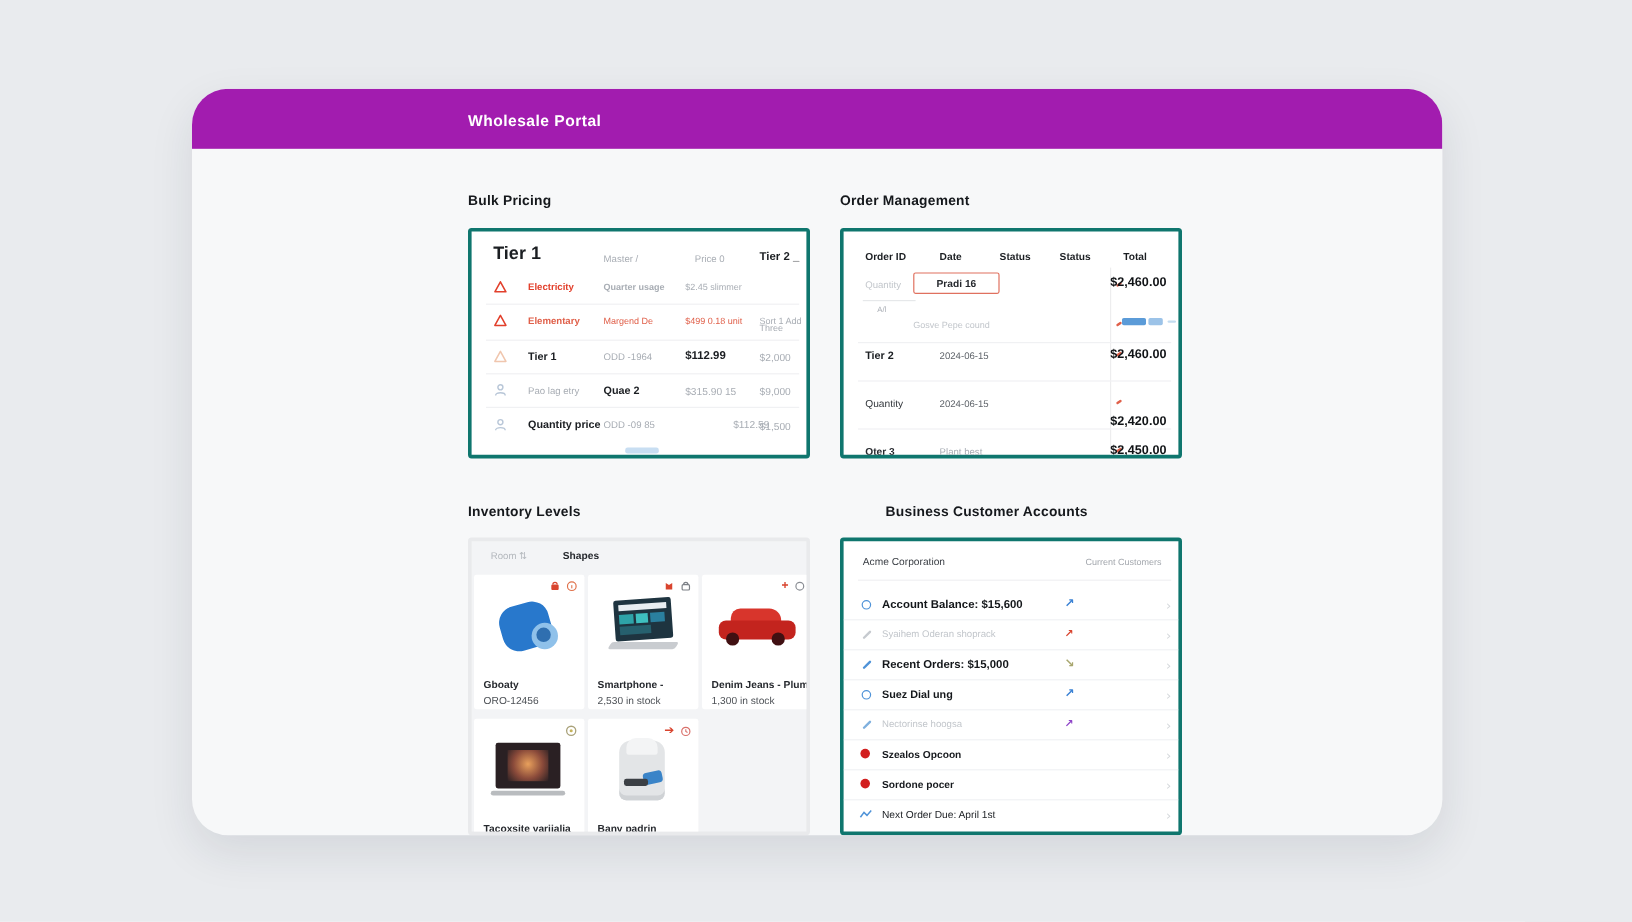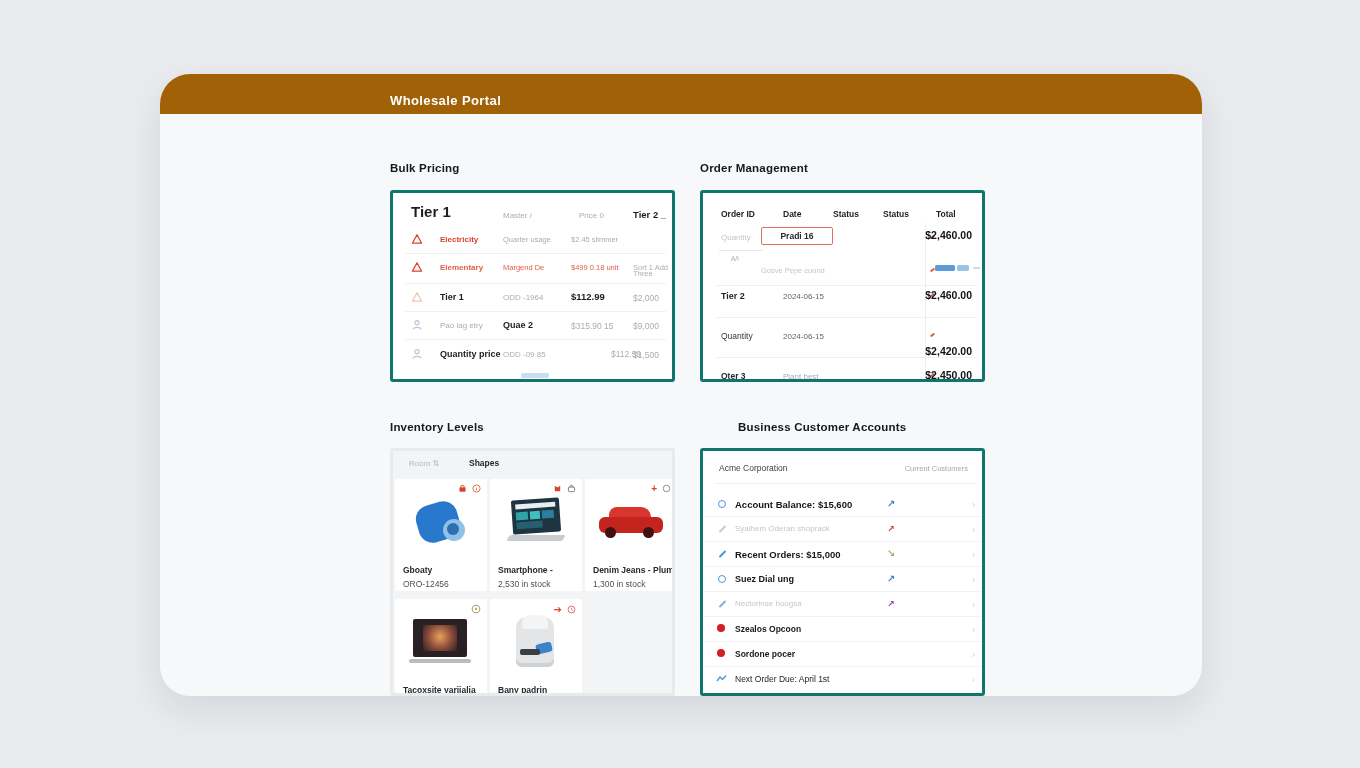--- a/index.html
+++ b/index.html
@@ -1,21 +1,21 @@
 <!DOCTYPE html>
 <html><head>
 <meta charset="utf-8">
 <style>
   html,body{margin:0;padding:0;}
   body{font-family:"Liberation Sans","DejaVu Sans",sans-serif;background:#e9ebee;}
   .stage{position:relative;width:1360px;height:768px;background:#e9ebee;overflow:hidden;}
   .abs{position:absolute;}
   .app-card{position:absolute;left:160px;top:74px;width:1042px;height:622px;background:#f7f8f9;
     border-radius:30px;box-shadow:0 14px 36px rgba(30,40,60,.10);overflow:hidden;}
-  .topbar{position:absolute;left:0;top:0;width:100%;height:40px;background:#a16207;}
+  .topbar{position:absolute;left:0;top:0;width:100%;height:50px;background:#a21caf;}
   .app-title{position:absolute;left:230px;top:19px;color:#fff;font-size:13px;font-weight:bold;letter-spacing:.4px;}
   .sec-title{position:absolute;font-size:11.5px;font-weight:bold;color:#15181c;letter-spacing:.2px;}
   .panel{position:absolute;background:#fff;border:3px solid #0f766e;border-radius:3px;box-sizing:border-box;overflow:hidden;}
   .gray{color:#a8adb4;}
   .muted{color:#c2c6cb;}
   .dark{color:#1b1e22;}
   .red{color:#e2402c;}
   .softred{color:#e0604a;}
   .bold{font-weight:bold;}
   .hline{position:absolute;height:1px;background:#f0f1f3;}
@@ -60,21 +60,21 @@
       <div class="abs gray" style="left:186px;top:18px;font-size:8px;">Price 0</div>
       <div class="abs dark bold" style="left:240px;top:16px;font-size:9.5px;"><span>Tier 2 _</span></div>
 
       <div>
         <span class="abs" style="left:18px;top:40px;">
           <svg width="12" height="12" viewBox="0 0 12 12">
               <path d="M6 1.8 L10.6 10.2 H1.4 Z" fill="none" stroke="#e2402c" stroke-width="1.3" stroke-linejoin="round"></path>
             </svg>
           </span>
         <div class="abs red bold" style="left:47px;top:42px;font-size:8px;">Electricity</div>
-        <div class="abs gray" style="left:110px;top:42px;font-size:7.5px;">Quarter usage</div>
+        <div class="abs gray" style="left:110px;top:42px;font-size:7.5px;font-weight:bold;">Quarter usage</div>
         <div class="abs gray" style="left:178px;top:42px;font-size:7.5px;">$2.45 slimmer</div>
         <div class="abs gray" style="left:240px;top:42px;font-size:7.5px;margin-top:34px;">Three</div>
       </div>
       <div class="hline" style="left:12px;top:60px;width:261px;"></div>
 
       <div>
         <span class="abs" style="left:18px;top:68px;">
           <svg width="12" height="12" viewBox="0 0 12 12">
               <path d="M6 1.8 L10.6 10.2 H1.4 Z" fill="none" stroke="#e2402c" stroke-width="1.3" stroke-linejoin="round"></path>
             </svg>

